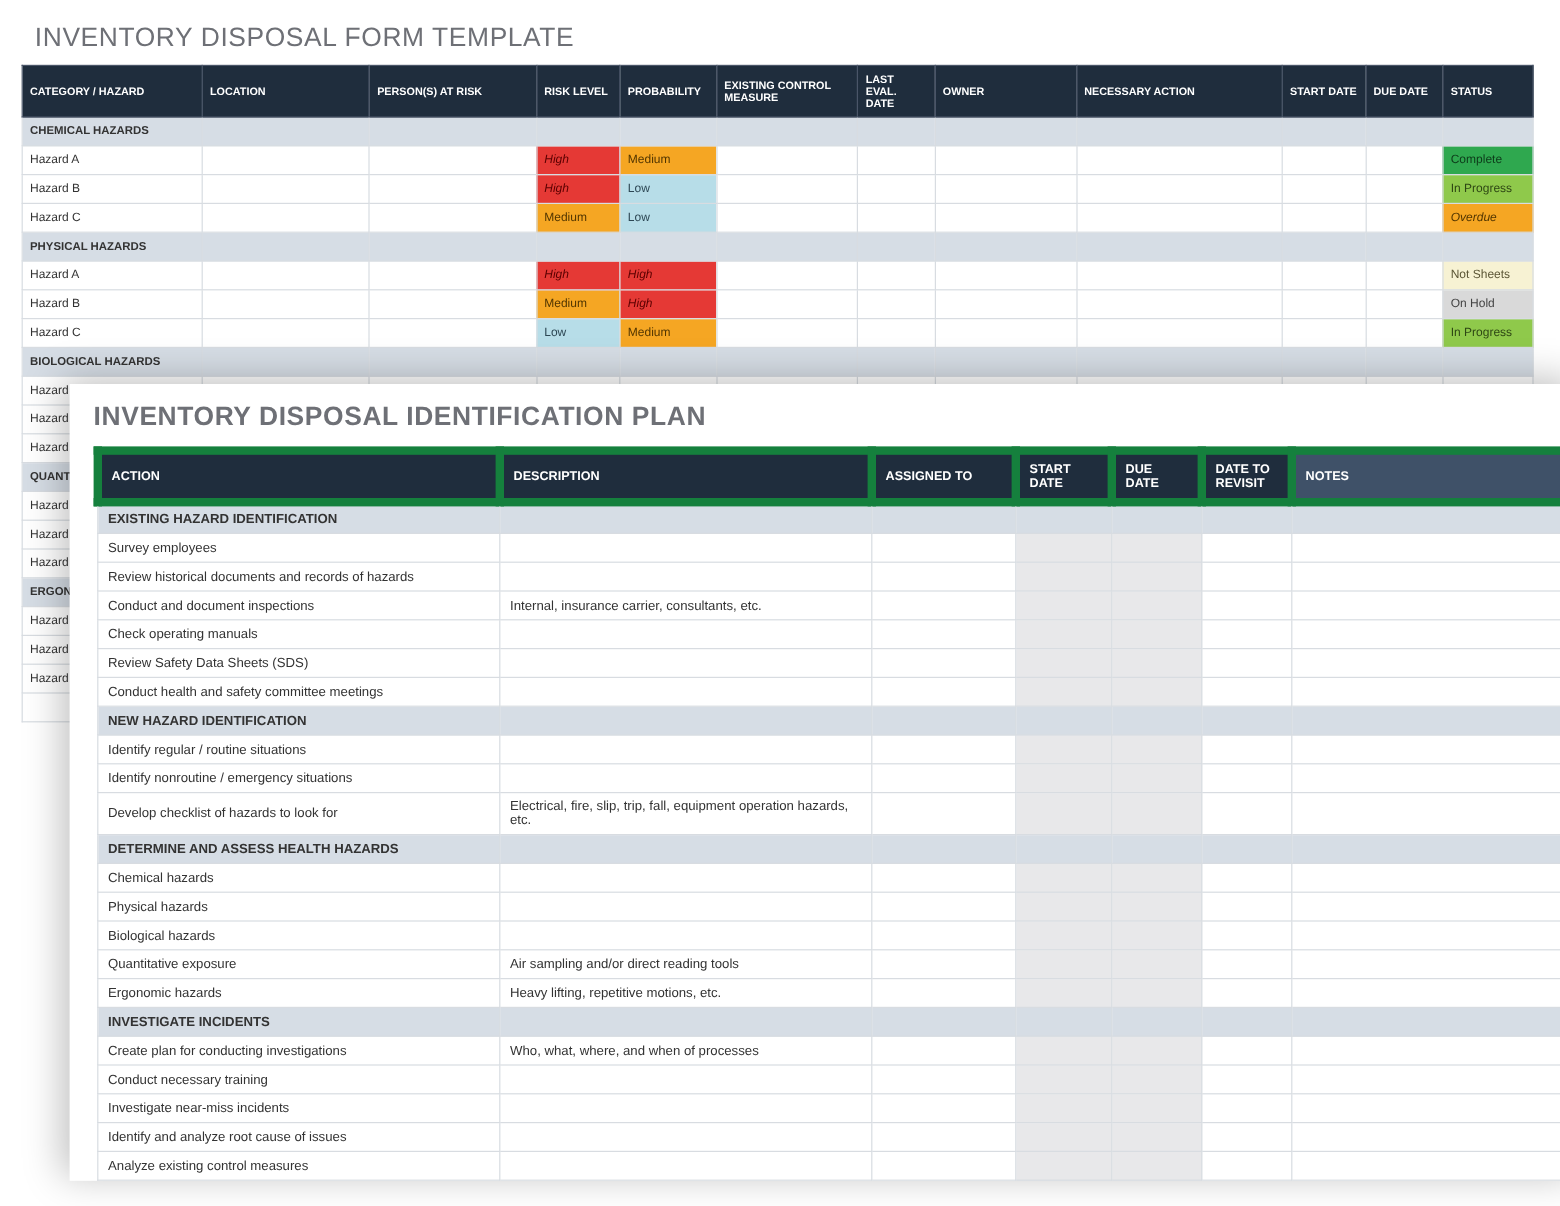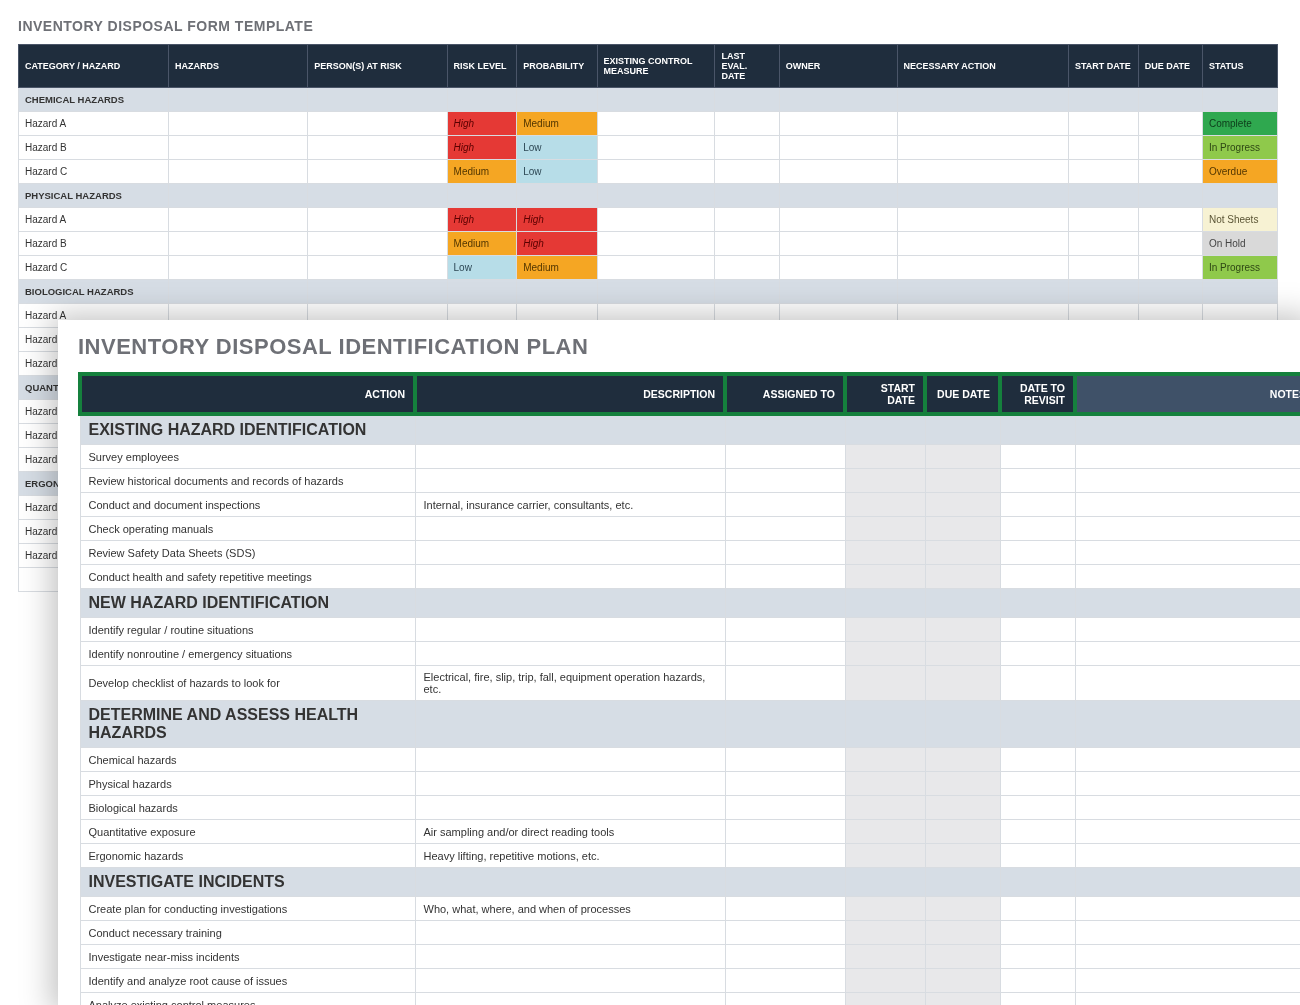--- a/index.html
+++ b/index.html
@@ -12,25 +12,26 @@
     overflow: hidden;
   }
   
   .sheet1 {
     position: absolute;
     left: 18px;
     top: 18px;
     width: 1260px;
   }
   .sheet1 h1 {
-    font-size: 14px;
-    font-weight: 700;
+    font-size: 22px;
+    font-weight: 400;
     letter-spacing: .5px;
     color: #6e7076;
     margin-bottom: 10px;
+    margin-left: 11px;
   }
   table.t1 {
     border-collapse: collapse;
     table-layout: fixed;
     width: 100%;
     font-size: 10px;
     color: #333;
   }
   table.t1 th {
     background: #1f2d3d;
@@ -56,21 +57,21 @@
     font-size: 9.5px;
   }
   table.t1 tr.blank td { background:#fff; }
   
   .c-high     { background:#e53935 !important; color:#5a0000;font-style:italic; }
   .c-medium   { background:#f5a623 !important; color:#523600;margin-left:48px; }
   .c-low      { background:#b7dde8 !important; color:#2d4754; }
   
   .s-complete    { background:#2fa84f !important; color:#0d3b1a; }
   .s-inprogress  { background:#8fc94b !important; color:#2e4714; }
-  .s-overdue     { background:#f5a623 !important; color:#523600; }
+  .s-overdue     { background:#f5a623 !important; color:#523600;font-style:italic; }
   .s-notstarted  { background:#f7f2d3 !important; color:#5c5636; }
   .s-onhold      { background:#d9d9d9 !important; color:#444;margin-left:20px; }
 
   
   .sheet2 {
     position: absolute;
     left: 58px;
     top: 320px;
     width: 1260px;
     background:#fff;
@@ -89,39 +90,39 @@
     table-layout: fixed;
     width: 100%;
     font-size: 11px;
     color:#333;
   }
   table.t2 th {
     background:#1f2d3d;
     color:#fff;
     font-weight:700;
     font-size:10.5px;
-    text-align:right;
+    text-align:left;
     padding: 6px 8px;
-    border:4px solid #15803d;
+    border:7px solid #15803d;
     height: 36px;
     vertical-align: middle;
   }
   table.t2 th.notes { background:#3f5168; }
   table.t2 td {
     border:1px solid #d8dce1;
     padding: 5px 8px;
     height: 24px;
     background:#fff;
     vertical-align: middle;
   }
   table.t2 td.grey { background:#e8e8ea; }
   table.t2 tr.section td {
     background:#d6dde5;
     font-weight:700;
-    font-size:16px;
+    font-size:11px;
   }
 </style>
 </head>
 <body>
 
 <div class="sheet1">
   <h1>INVENTORY DISPOSAL FORM TEMPLATE</h1>
   <table class="t1">
     <colgroup>
       <col style="width:140px">
@@ -133,21 +134,21 @@
       <col style="width:60px">
         <col style="width:110px">
         <col style="width:160px">
       <col style="width:65px">
         <col style="width:60px">
         <col style="width:70px">
     </colgroup>
     <thead>
         <tr id="t1-head">
           <th>CATEGORY / HAZARD</th>
-          <th>HAZARDS</th>
+          <th>LOCATION</th>
           <th>PERSON(S) AT RISK</th>
           <th>RISK LEVEL</th>
           <th>PROBABILITY</th>
           <th>EXISTING CONTROL MEASURE</th>
           <th>LAST EVAL. DATE</th>
           <th>OWNER</th>
           <th>NECESSARY ACTION</th>
           <th>START DATE</th>
           <th>DUE DATE</th>
           <th>STATUS</th>
@@ -524,21 +525,21 @@
         <tr>
           <td>Review Safety Data Sheets (SDS)</td>
           <td></td>
           <td></td>
           <td class="grey"></td>
           <td class="grey"></td>
           <td></td>
           <td></td>
         </tr>
         <tr>
-          <td>Conduct health and safety repetitive meetings</td>
+          <td>Conduct health and safety committee meetings</td>
           <td></td>
           <td></td>
           <td class="grey"></td>
           <td class="grey"></td>
           <td></td>
           <td></td>
         </tr>
         <tr class="section">
           <td>NEW HAZARD IDENTIFICATION</td>
           <td></td>

